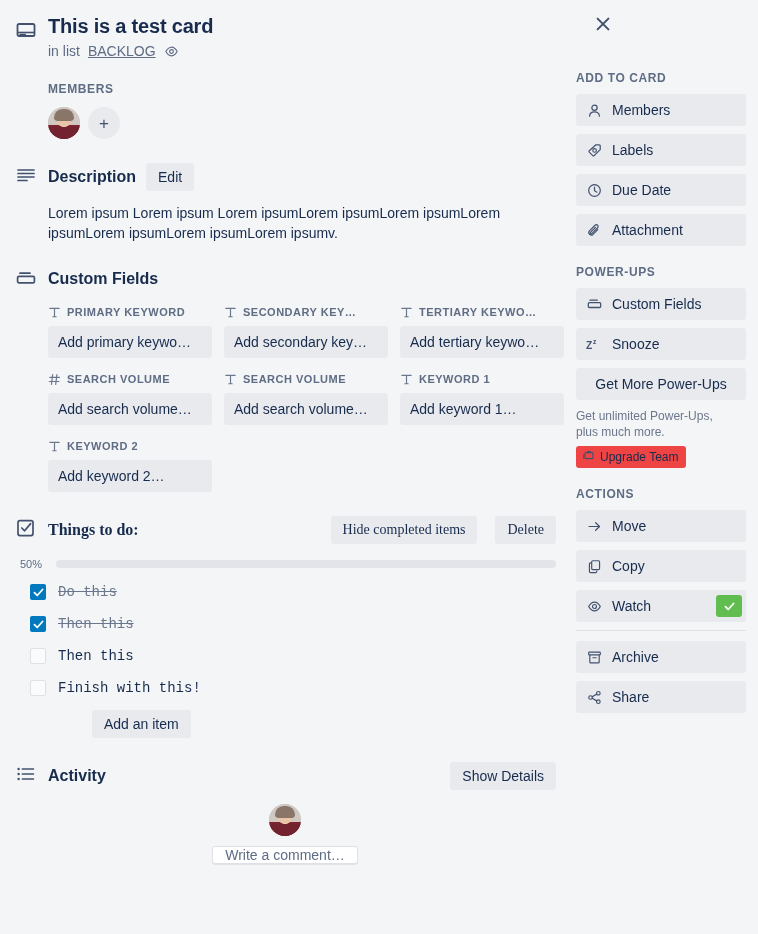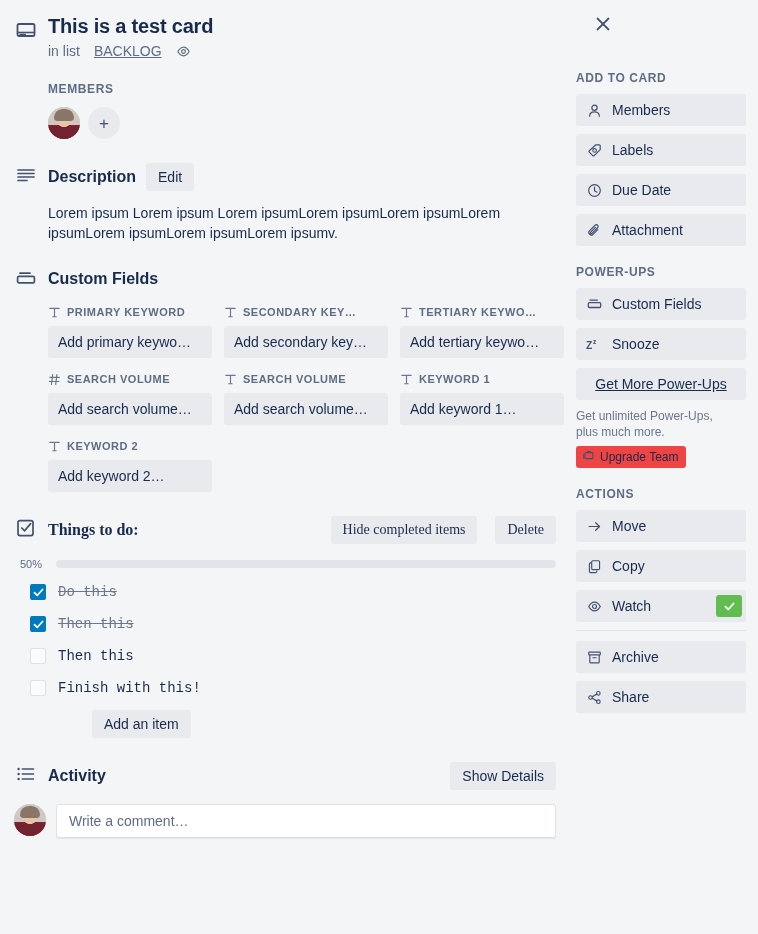--- a/index.html
+++ b/index.html
@@ -31,21 +31,21 @@
   
   .card-header { display:flex; align-items:flex-start; padding-left:2px; }
   .hdr-icon { width:32px; flex:0 0 32px; padding-top:6px; color:#42526e; }
   .hdr-text { flex:1; }
   .card-title {
     font-size:20px; font-weight:bold; line-height:24px;
     color:#172b4d; margin:0; letter-spacing:-0.2px;
   }
   .card-sub {
     margin-top:5px; font-size:14px; color:#5e6c84;
-    display:flex; align-items:center; gap:14px;
+    display:flex; align-items:center; gap:8px;
   }
   .card-sub .list-link { color:#5e6c84; text-decoration:underline; cursor:pointer; }
   .eye-small { display:inline-flex; align-items:center; color:#5e6c84; }
 
   
   .members-block { margin-top:22px; padding-left:34px; }
   .section-label {
     font-size:12px; font-weight:bold; color:#5e6c84;
     letter-spacing:0.6px; text-transform:uppercase; line-height:16px;
   }
@@ -120,21 +120,21 @@
   .chk-box.on { background:#0079bf; }
   .chk-box.off { background:#fafbfc; border:1px solid #dfe1e6; }
   .chk-box svg { display:block; }
   .chk-text { font-size:14px; color:#172b4d; line-height:20px; }
   .chk-text.done { color:#6b778c; text-decoration:line-through; }
   .add-item-wrap { margin-top:6px; padding-left:44px; }
 
   
   .act-head { display:flex; align-items:center; }
   .act-head .sec-title { flex:1; }
-  .comment-row { display:flex; align-items:flex-start; gap:10px; margin-top:14px; margin-left:-34px; }
+  .comment-row { display:flex; align-items:center; gap:10px; margin-top:14px; margin-left:-34px;flex-direction:column; }
   .comment-box {
     flex:1; background:#ffffff; border:1px solid #dfe1e6; border-radius:3px;
     height:34px; display:flex; align-items:center; padding:0 12px;
     font-size:14px; color:#5e6c84; cursor:text;
     box-shadow:0 1px 0 rgba(9,30,66,0.08);
   }
 
   
   .side-group { margin-bottom:18px; }
   .side-label {
@@ -143,21 +143,21 @@
   }
   .side-btn {
     background:#e9eaee; border:none; border-radius:3px;
     width:170px; height:32px; margin-bottom:8px;
     display:flex; align-items:center; gap:10px;
     padding:0 10px; font-family:inherit; font-size:14px;
     color:#172b4d; cursor:pointer; text-align:left; position:relative;
   }
   .side-btn .sb-icon { flex:0 0 16px; display:inline-flex; align-items:center; justify-content:center; color:#42526e; }
   .side-btn .sb-label { flex:1; line-height:16px; }
-  .side-btn.plain { justify-content:center;text-decoration:underline; }
+  .side-btn.plain { justify-content:center; }
   .side-btn.plain .sb-label { flex:none; text-align:center; }
   .watch-tick {
     width:26px; height:22px; border-radius:3px; background:#61bd4f;
     display:flex; align-items:center; justify-content:center;
     position:absolute; right:4px; top:5px;
   }
   .pu-note { font-size:12px; line-height:16px; color:#6b778c; margin:2px 10px 6px 0; }
   .upgrade-badge {
     display:inline-flex; align-items:center; gap:5px;
     background:#ef4444; color:#172b4d; border-radius:3px;

